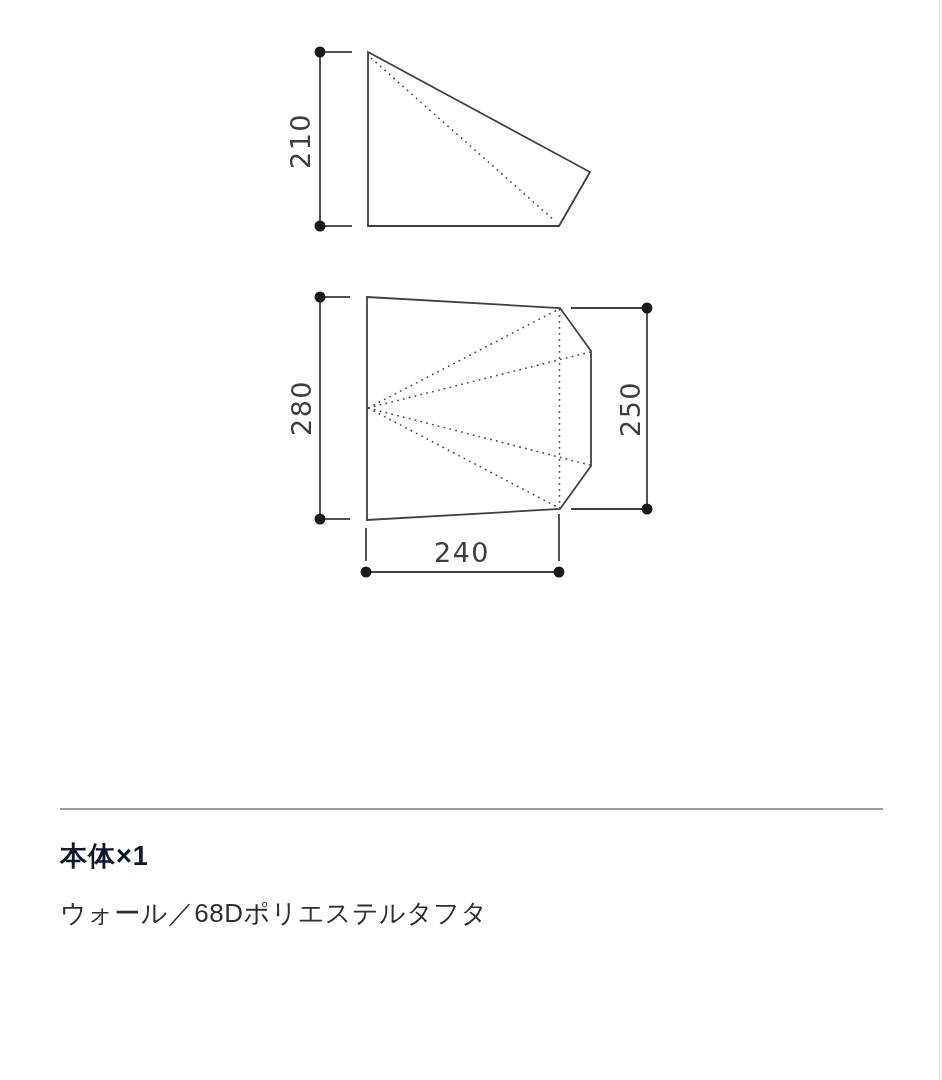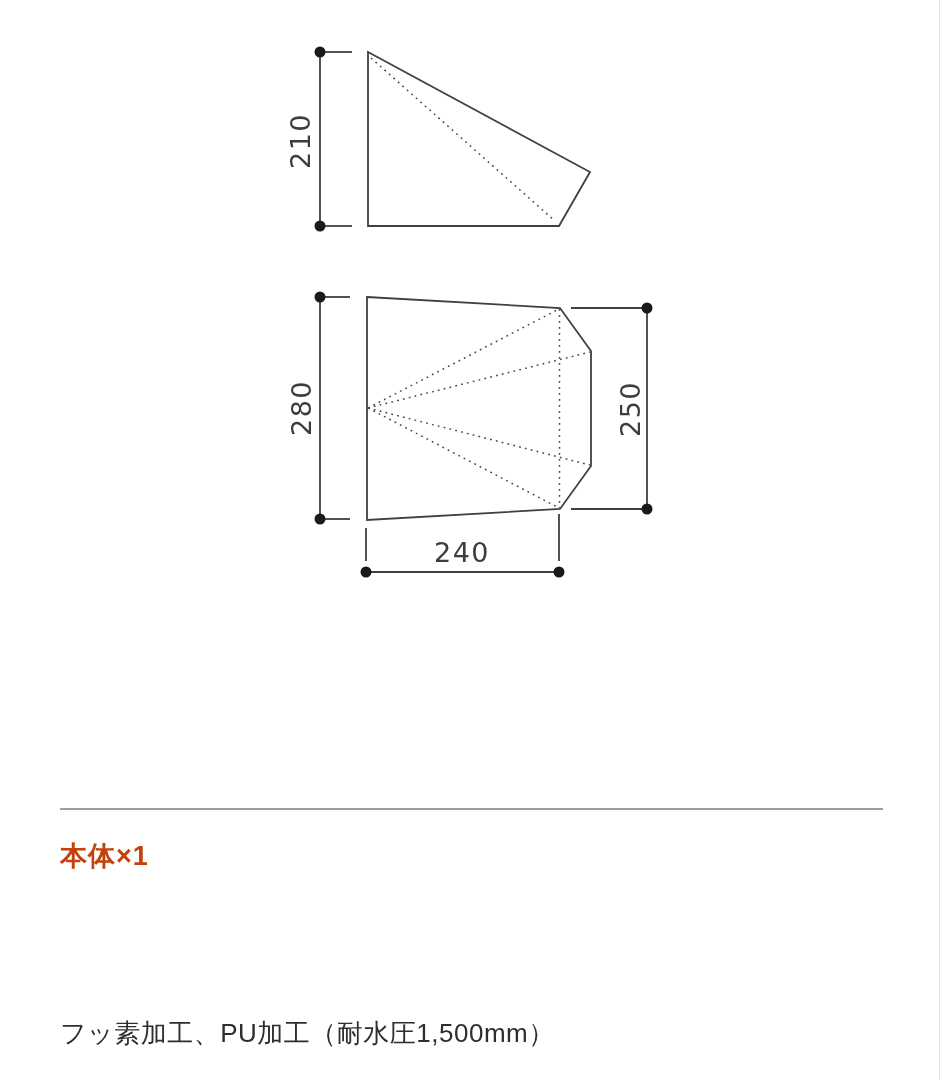--- a/index.html
+++ b/index.html
@@ -36,21 +36,21 @@
     height: 2px;
     background: #9e9e9e;
   }
   .spec-heading {
     position: absolute;
     left: 60px;
     top: 838px;
     margin: 0;
     font-size: 27px;
     font-weight: 700;
-    color: #c2410c;
+    color: #0f172a;
     letter-spacing: 1px;
     white-space: nowrap;
   }
   .spec-line {
     position: absolute;
     left: 60px;
     margin: 0;
     font-size: 26px;
     font-weight: 400;
     color: #2e2e2e;
@@ -146,16 +146,16 @@
         <circle class="dim-dot" cx="559" cy="572" r="5.5"></circle>
         <text class="dim-label" x="462" y="562" text-anchor="middle">240</text>
       </g>
     </g>
   </svg>
 
   <div class="divider"></div>
 
   <p class="spec-heading">本体×1</p>
 
-  <p class="spec-line spec-line-2">フッ素加工、PU加工（耐水圧1,500mm）</p>
+  <p class="spec-line spec-line-0">ウォール／68Dポリエステルタフタ</p>
 
   <div class="right-edge"></div>
 </div>
 
 </body></html>

